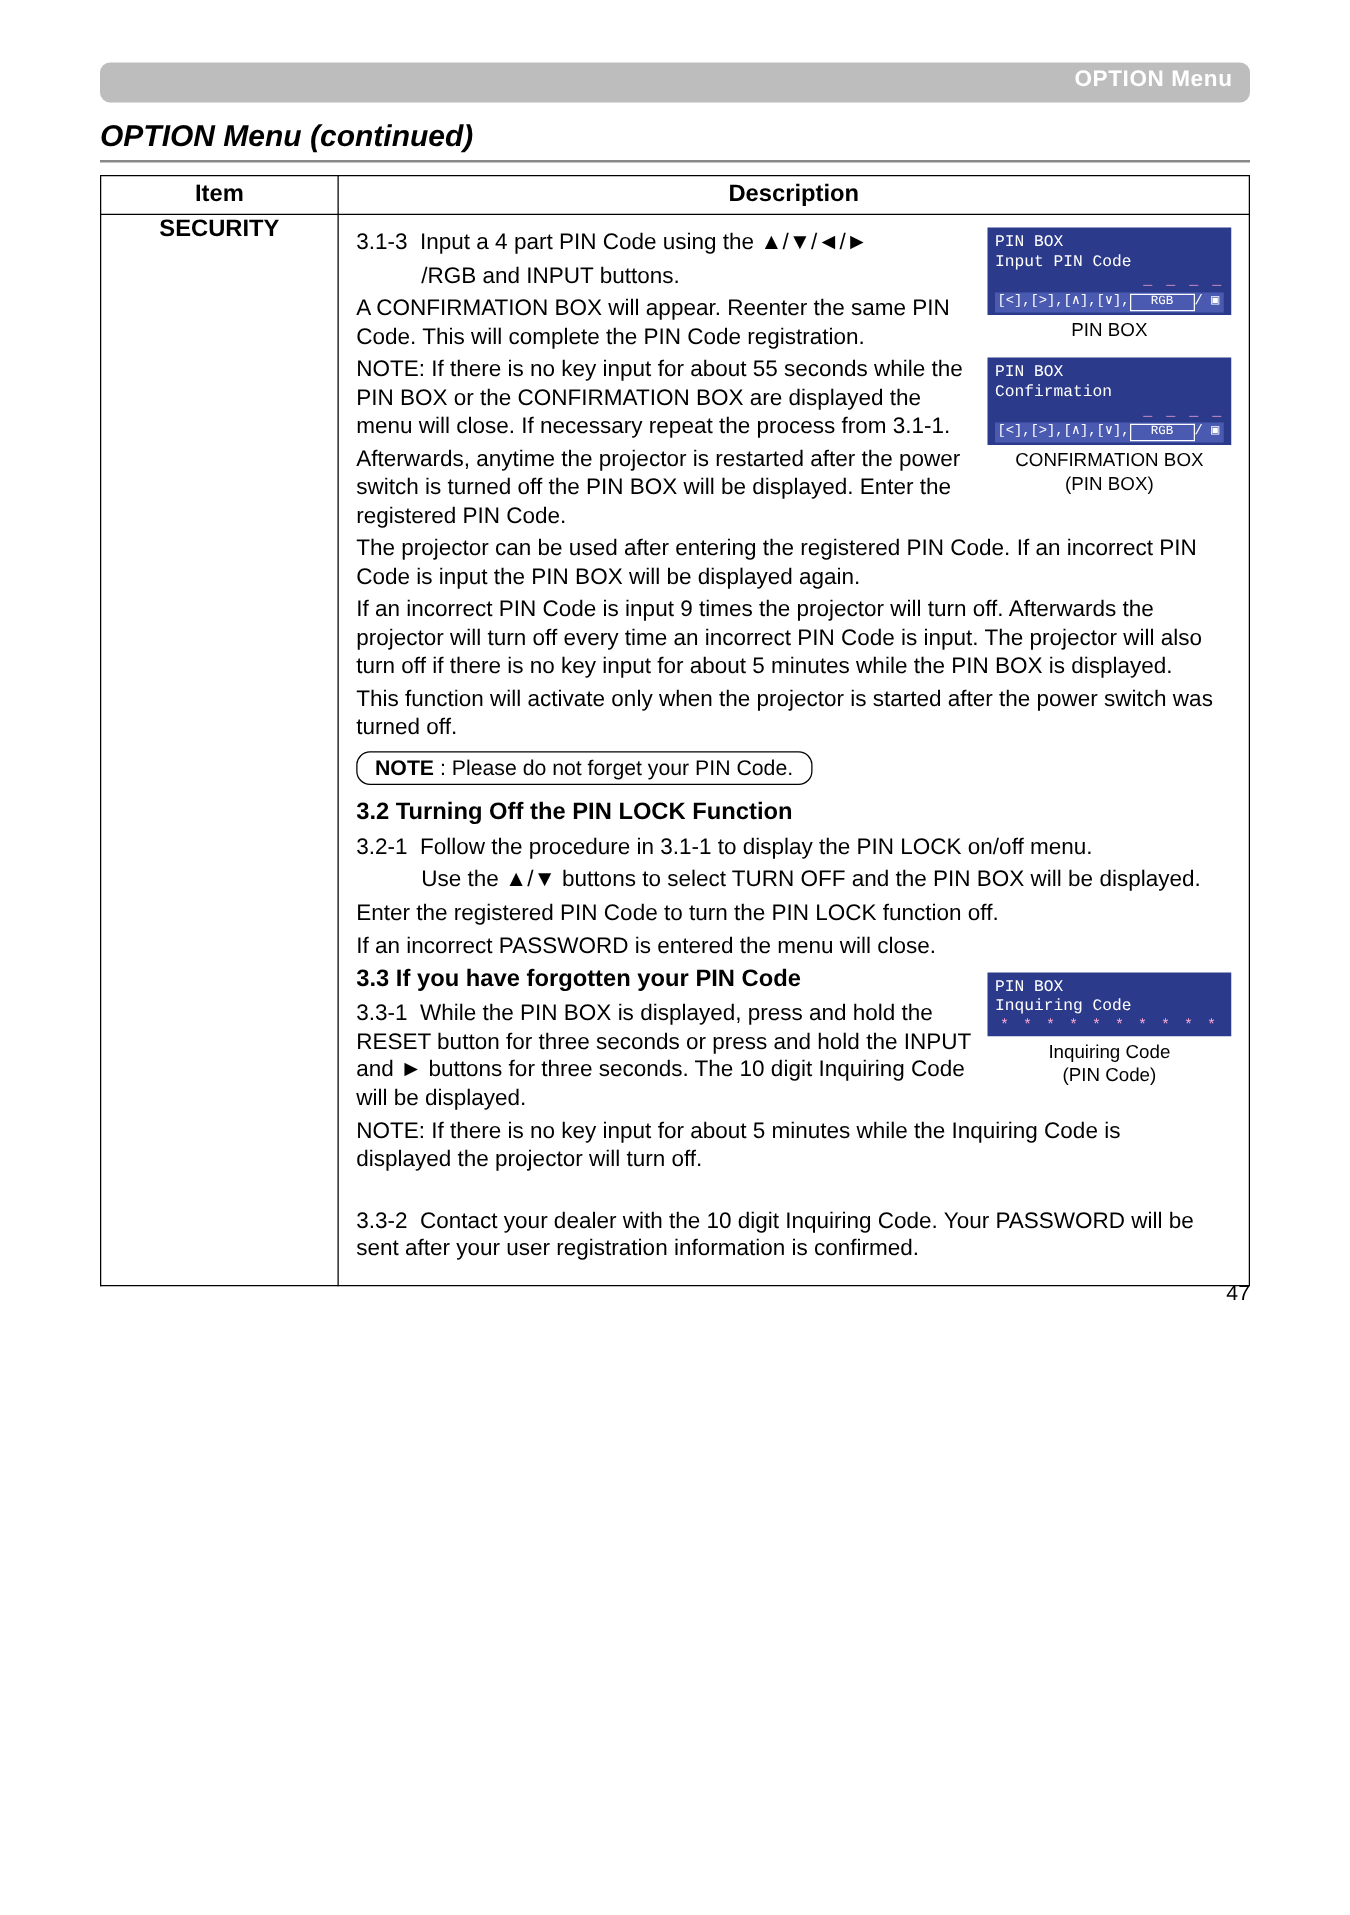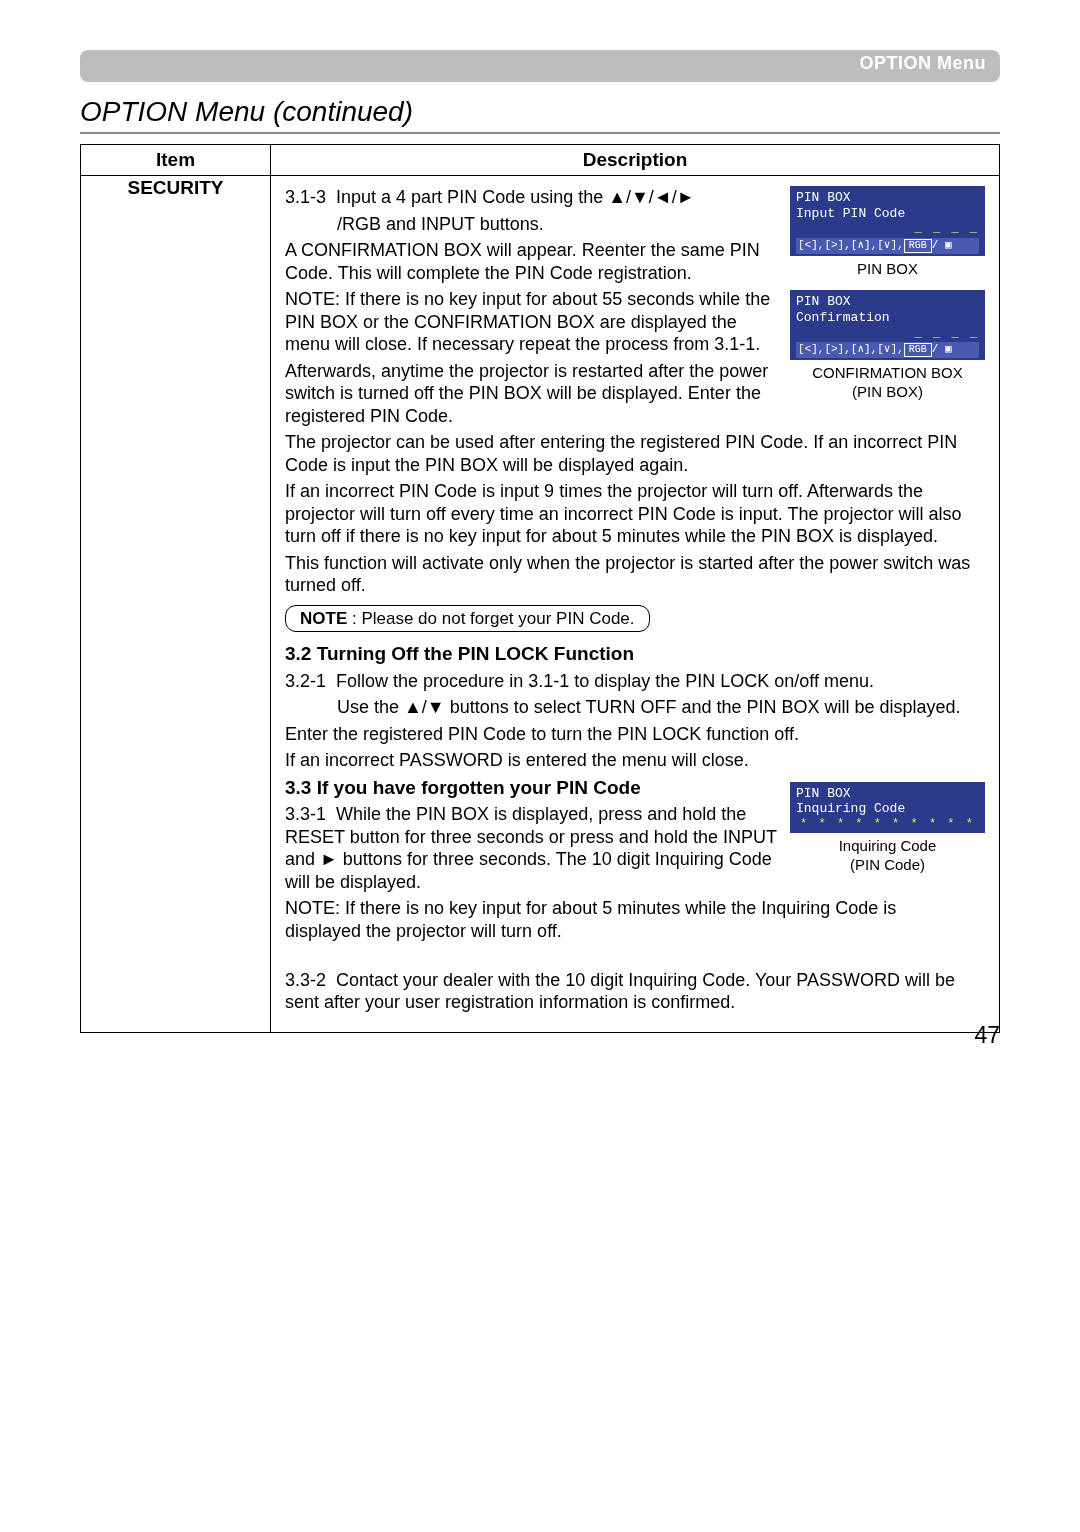--- a/index.html
+++ b/index.html
@@ -27,22 +27,22 @@
     position: absolute;
     right: 14px;
     top: 3px;
     color: #fff;
     font-weight: bold;
     font-size: 18px;
     letter-spacing: 0.5px;
   }
   .section-title {
     font-style: italic;
-    font-weight: normal;
-    font-size: 28px;
+    font-weight: bold;
+    font-size: 24px;
     border-bottom: 2px solid #888;
     padding-bottom: 4px;
     margin: 0 0 10px 0;
   }
   table.main {
     border-collapse: collapse;
     width: 100%;
   }
   table.main th, table.main td {
     border: 1.5px solid #000;
@@ -94,49 +94,49 @@
     font-family: "Courier New", monospace;
     font-size: 13px;
     text-align: left;
     padding: 4px 6px 2px 6px;
     line-height: 1.2;
     margin-bottom: 2px;
   }
   .pinbox .title { font-weight: normal; }
   .pinbox .digits {
     text-align: right;
-    color: #bef264;
+    color: #f9a8d4;
     letter-spacing: 2px;
     font-size: 12px;
   }
   .pinbox .icons {
     background: #4a5ab0;
     color: #fff;
     font-size: 11px;
     padding: 1px 2px;
     margin-top: 2px;
     white-space: nowrap;
     overflow: hidden;
   }
   .pinbox .rgb {
     display: inline-block;
     border: 1px solid #fff;
-    padding: 0 4px;
+    padding: 0 16px;
     font-size: 10px;
   }
   .caption {
     font-size: 15px;
     text-align: center;
     padding: 2px 0 12px 0;
   }
   .page-num {
     position: absolute;
     bottom: 24px;
     right: 80px;
-    font-size: 23px;
+    font-size: 17px;
   }
   .clear { clear: both; }
 </style>
 </head>
 <body>
 
 <div class="page">
 
   <div class="top-bar">
     <span class="top-bar-label">OPTION Menu</span>

